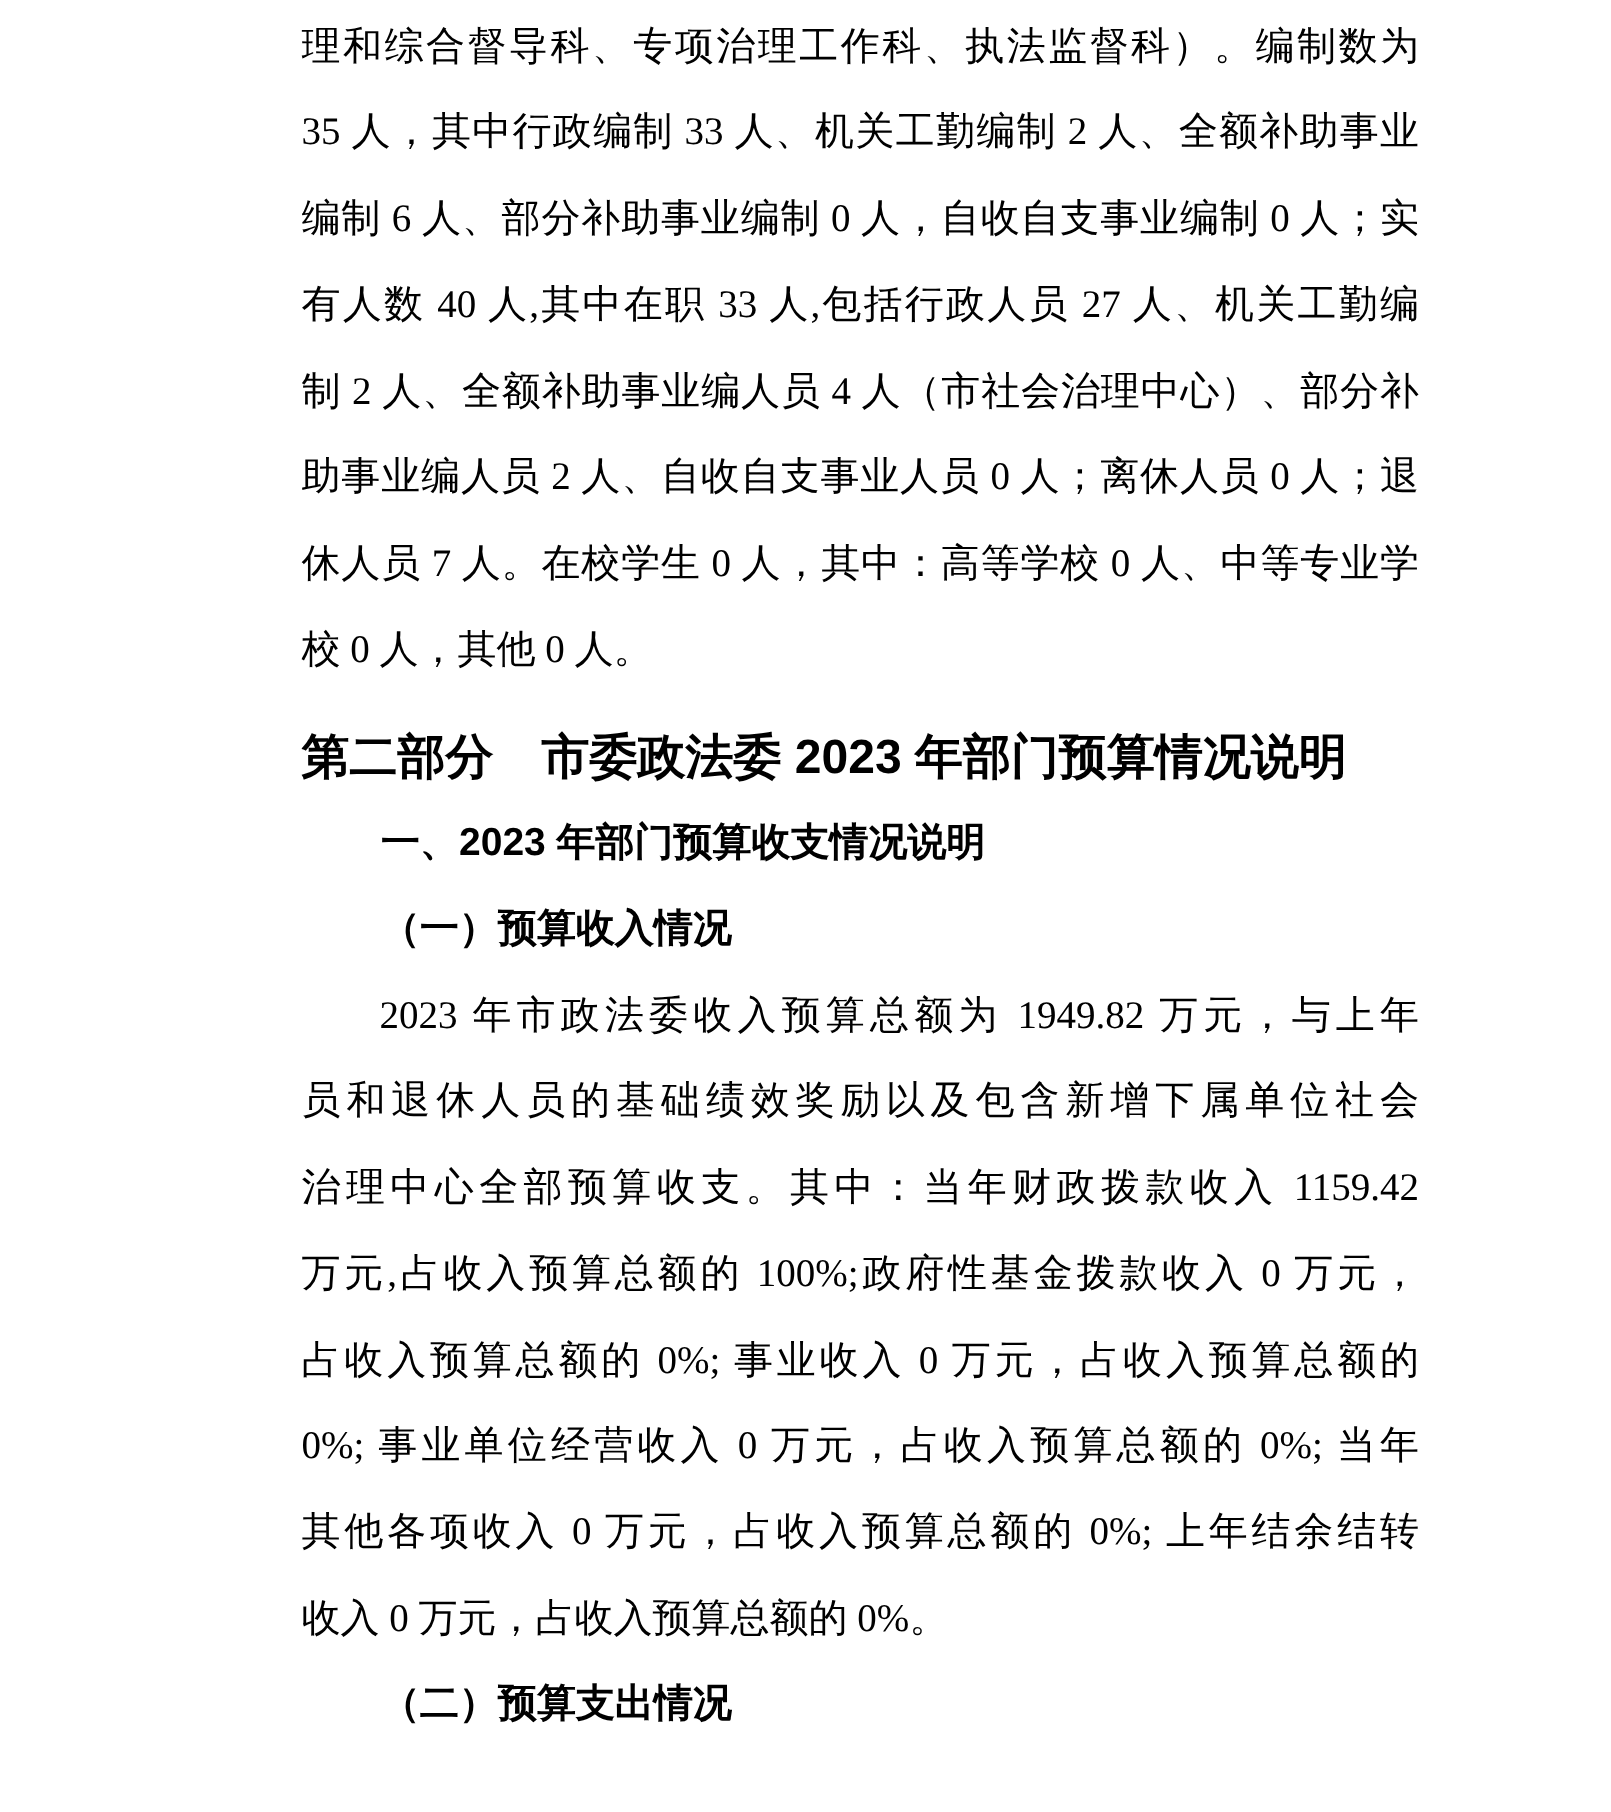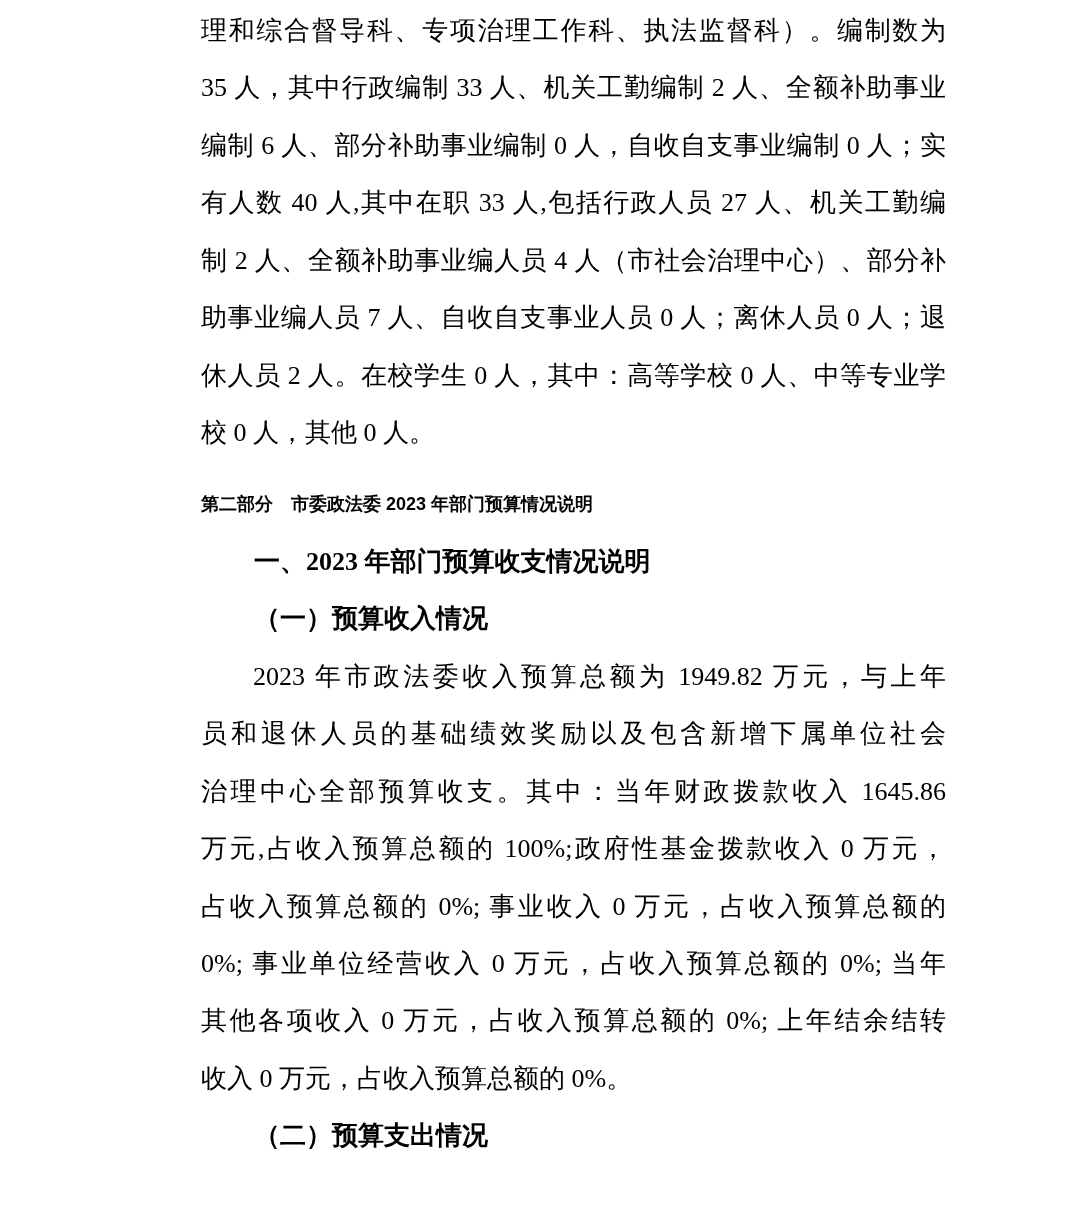--- a/index.html
+++ b/index.html
@@ -39,54 +39,54 @@
   }
   .heading {
     height: 57.45px;
     line-height: 57.45px;
     font-weight: bold;
     overflow: hidden;
     white-space: nowrap;
   }
   .heading.part {
     margin-top: 14px;
-    font-size: 18px;
+    font-size: 32px;
     font-family: "Liberation Sans", "DejaVu Sans", sans-serif;
   }
   .heading.sub {
     padding-left: 53px;
-    font-family: Liberation Serif, serif;
+    font-family: Liberation Sans, sans-serif;
   }
 </style>
 </head>
 <body style="background: rgb(255, 255, 255);">
 
 <div class="page" style="color: rgb(0, 0, 0); margin-left: 36px;">
 
   <div>
     <div class="line">理和综合督导科、专项治理工作科、执法监督科）。编制数为</div>
     <div class="line">35 人，其中行政编制 33 人、机关工勤编制 2 人、全额补助事业</div>
     <div class="line">编制 6 人、部分补助事业编制 0 人，自收自支事业编制 0 人；实</div>
     <div class="line">有人数 40 人,其中在职 33 人,包括行政人员 27 人、机关工勤编</div>
     <div class="line">制 2 人、全额补助事业编人员 4 人（市社会治理中心）、部分补</div>
-    <div class="line">助事业编人员 7 人、自收自支事业人员 0 人；离休人员 0 人；退</div>
-    <div class="line">休人员 2 人。在校学生 0 人，其中：高等学校 0 人、中等专业学</div>
+    <div class="line">助事业编人员 2 人、自收自支事业人员 0 人；离休人员 0 人；退</div>
+    <div class="line">休人员 7 人。在校学生 0 人，其中：高等学校 0 人、中等专业学</div>
     <div class="line last">校 0 人，其他 0 人。</div>
   </div>
 
   <div class="heading part">第二部分　市委政法委 2023 年部门预算情况说明</div>
 
   <div class="heading sub">一、2023 年部门预算收支情况说明</div>
 
   <div class="heading sub">（一）预算收入情况</div>
 
   <div>
     <div class="line indent">2023 年市政法委收入预算总额为 1949.82 万元，与上年</div>
     <div class="line">员和退休人员的基础绩效奖励以及包含新增下属单位社会</div>
-    <div class="line">治理中心全部预算收支。其中：当年财政拨款收入 1645.86</div>
+    <div class="line">治理中心全部预算收支。其中：当年财政拨款收入 1159.42</div>
     <div class="line">万元,占收入预算总额的 100%;政府性基金拨款收入 0 万元，</div>
     <div class="line">占收入预算总额的 0%; 事业收入 0 万元，占收入预算总额的</div>
     <div class="line">0%; 事业单位经营收入 0 万元，占收入预算总额的 0%; 当年</div>
     <div class="line">其他各项收入 0 万元，占收入预算总额的 0%; 上年结余结转</div>
     <div class="line last">收入 0 万元，占收入预算总额的 0%。</div>
   </div>
 
   <div class="heading sub">（二）预算支出情况</div>
 
 </div>

